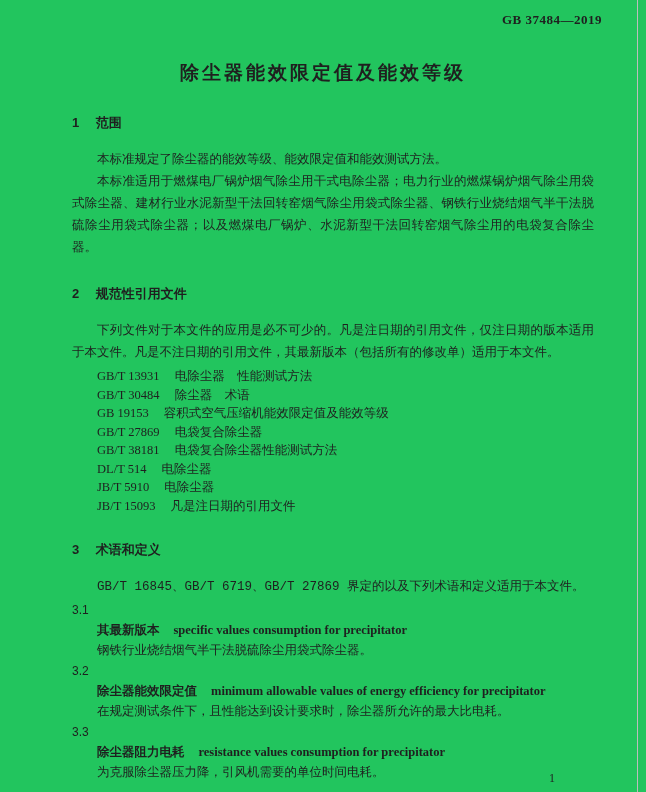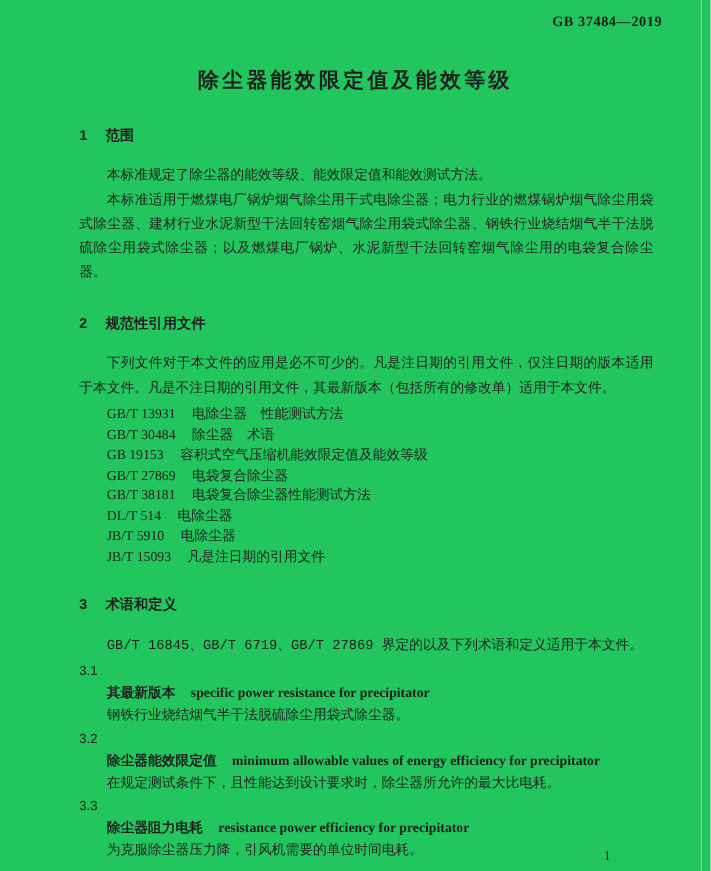--- a/index.html
+++ b/index.html
@@ -146,28 +146,28 @@
 
     <div class="sec-heading mt-sec">
       <span class="sec-num">3</span>
       <span class="sec-title">术语和定义</span>
     </div>
     <p class="para mt-para">GB/T 16845、GB/T 6719、GB/T 27869 界定的以及下列术语和定义适用于本文件。</p>
 
     <div class="terms">
 
       <div class="term-num">3.1</div>
-      <p class="term-line"><span class="term-zh">其最新版本</span><span class="term-en">specific power resistance for precipitator</span></p>
+      <p class="term-line"><span class="term-zh">其最新版本</span><span class="term-en">specific values consumption for precipitator</span></p>
       <p class="term-def">钢铁行业烧结烟气半干法脱硫除尘用袋式除尘器。</p>
 
       <div class="term-num">3.2</div>
       <p class="term-line"><span class="term-zh">除尘器能效限定值</span><span class="term-en">minimum allowable values of energy efficiency for precipitator</span></p>
       <p class="term-def">在规定测试条件下，且性能达到设计要求时，除尘器所允许的最大比电耗。</p>
 
       <div class="term-num">3.3</div>
-      <p class="term-line"><span class="term-zh">除尘器阻力电耗</span><span class="term-en">resistance power efficiency for precipitator</span></p>
+      <p class="term-line"><span class="term-zh">除尘器阻力电耗</span><span class="term-en">resistance values consumption for precipitator</span></p>
       <p class="term-def">为克服除尘器压力降，引风机需要的单位时间电耗。</p>
 
     </div>
   </div>
 
   <div class="page-num">1</div>
 </div>
 
 </body></html>

